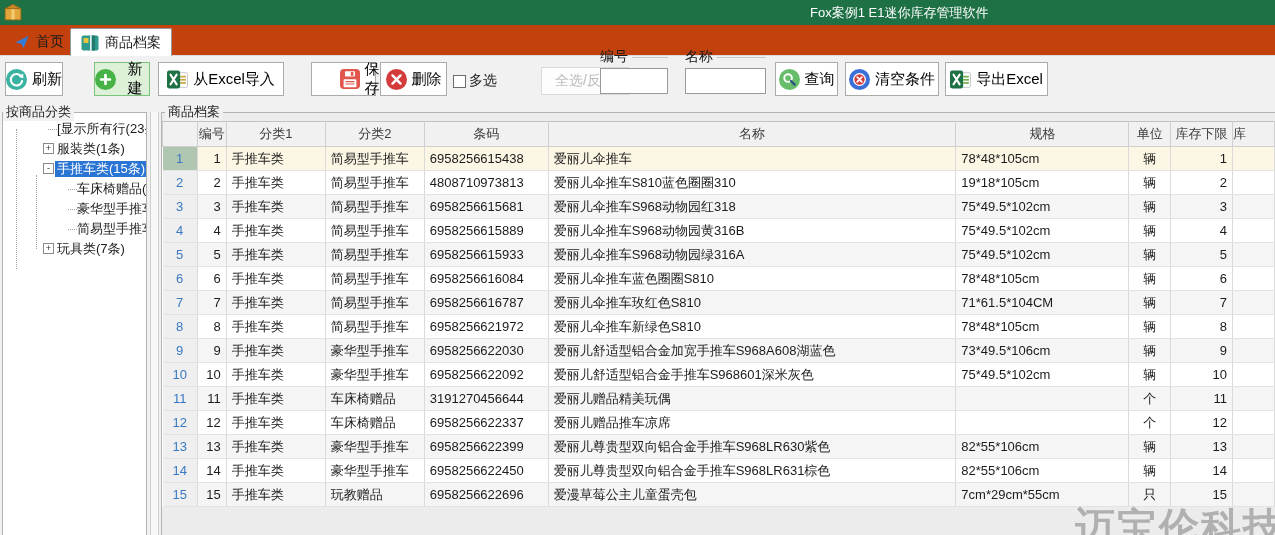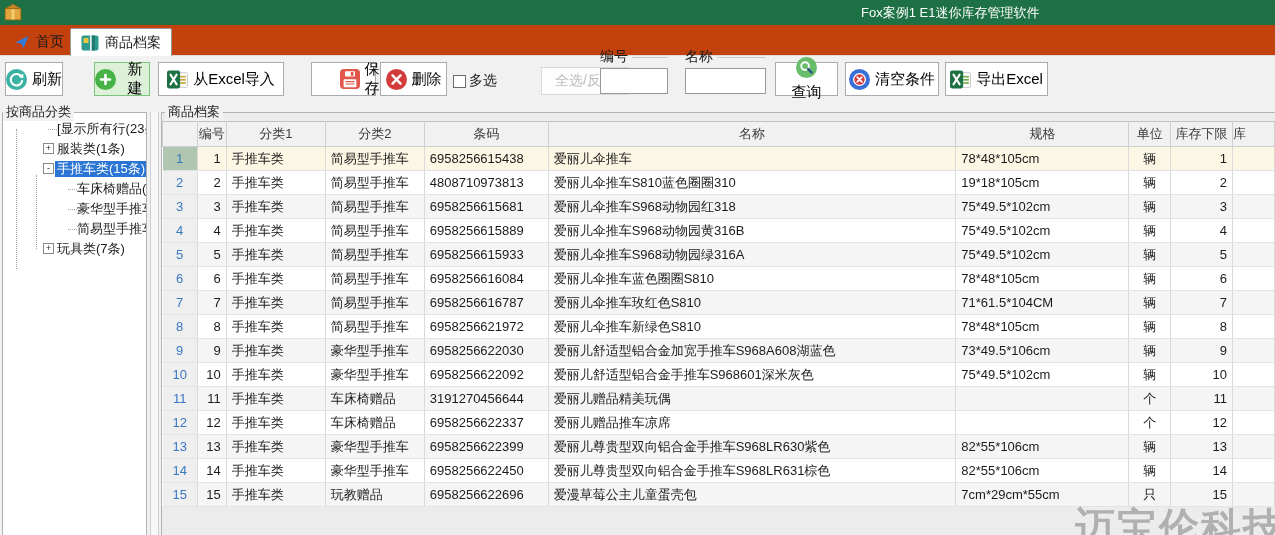--- a/index.html
+++ b/index.html
@@ -5,21 +5,21 @@
   * { margin:0; padding:0; box-sizing:border-box; }
   html,body { background:#c8c8c8; }
   .app{
     position:relative; width:1275px; height:535px; overflow:hidden;
     background:#f1f1f1; font-family:"Liberation Sans", sans-serif; color:#1b1b1b;
     -webkit-font-smoothing:antialiased;
   }
   
   .titlebar{ position:absolute; left:0; top:0; width:100%; height:25px; background:#1e7145; }
   .titlebar .appicon{ position:absolute; left:4px; top:3px; width:18px; height:18px; }
-  .titlebar .wtitle{ position:absolute; left:861px; top:0; line-height:25px; color:#fff; font-size:13px; }
+  .titlebar .wtitle{ position:absolute; left:810px; top:0; line-height:25px; color:#fff; font-size:13px; }
   
   .tabbar{ position:absolute; left:0; top:25px; width:100%; height:31px; background:#c2410c; border-bottom:1px solid #dcdcdc; }
   .tab{ position:absolute; top:3px; height:28px; display:flex; align-items:center; gap:6px; font-size:14px; padding:0 10px; cursor:default; }
   .tab.home{ left:4px; }
   .tab.active{ left:70px; background:#fff; border:1px solid #9a9a9a; border-bottom:none; border-radius:2px 2px 0 0; }
   
   .toolbar{ position:absolute; left:0; top:56px; width:100%; height:47px; background:#f1f1f1; }
   .tbtn{ position:absolute; top:6px; height:34px; background:#fff; border:1px solid #ababab;
          display:flex; align-items:center; justify-content:center; gap:5px; font-size:15px; }
   .tbtn.accent{ background:#ddf0d8; border-color:#7cc47c; }
@@ -179,21 +179,21 @@
       <input type="text" value="" style="">
     </div>
     <div class="field f-name">
       <div class="flabel">
           <span>名称</span>
           <span class="fline"></span>
         </div>
       <input type="text" value="" style="">
     </div>
 
-    <button class="tbtn" style="left:775px;width:63px;flex-direction:column;">
+    <button class="tbtn" style="left:775px;width:63px;">
       <span class="icon">
         <svg width="21" height="21" viewBox="0 0 22 22">
             <circle cx="11" cy="11" r="11" fill="#67bd6a"></circle>
             <circle cx="9.5" cy="9.5" r="4" stroke="#fff" stroke-width="2" fill="none"></circle>
             <path d="M12.6 12.6 L16.4 16.4" stroke="#2b4f80" stroke-width="2.4" stroke-linecap="round"></path>
           </svg>
       </span>
         <span>查询</span>
     </button>
     <button class="tbtn" style="left:845px;width:94px;">

